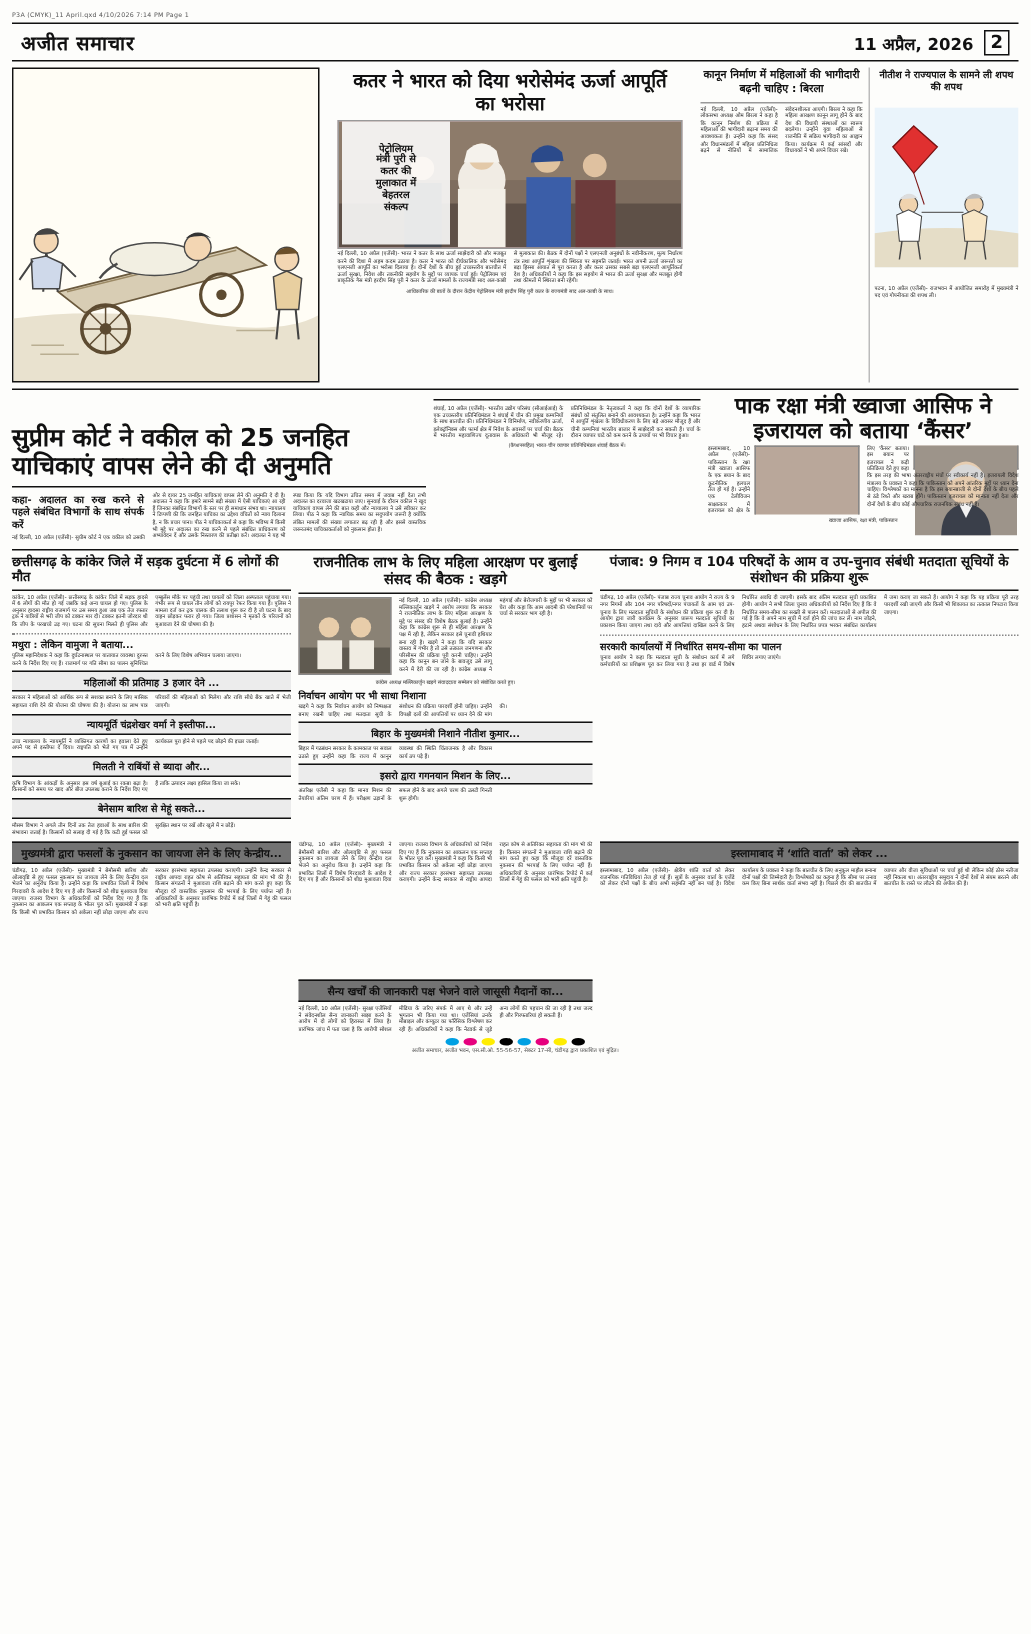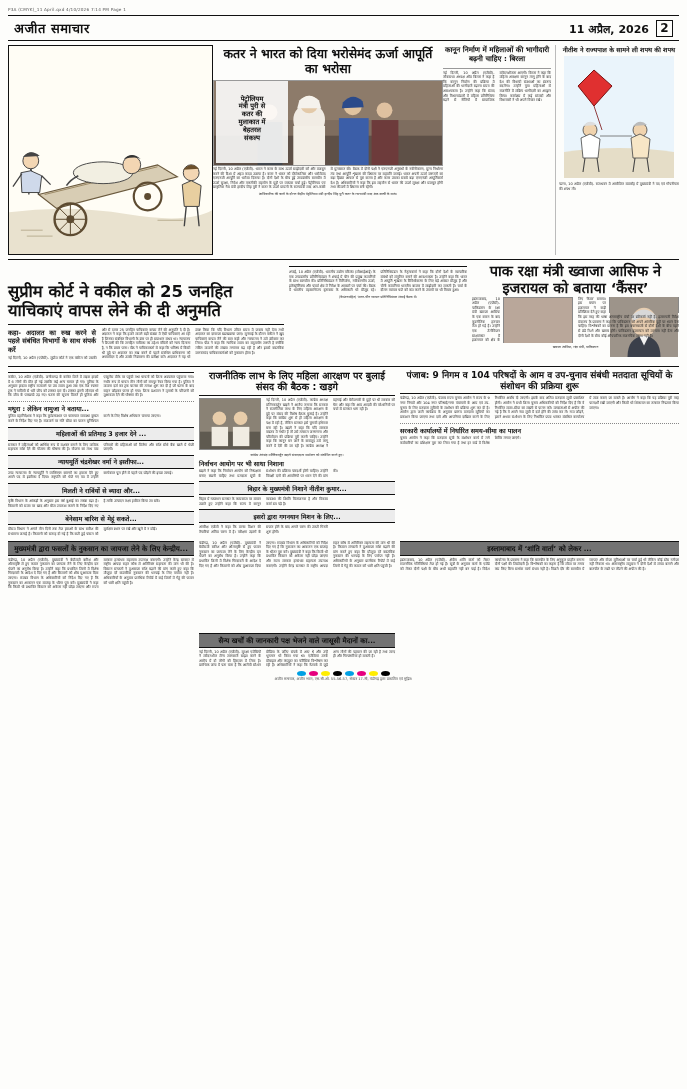--- a/index.html
+++ b/index.html
@@ -38,21 +38,21 @@
     font-size: 3.5px; line-height: 1.32; text-align: justify; color:#222;
     letter-spacing: 0.01px;
   }
   .rule { border-top: 0.8px solid #111; }
   .thinrule { border-top: 0.5px solid #999; }
   .cols2 { column-count: 2; column-gap: 5px; }
   .cols3 { column-count: 3; column-gap: 5px; }
   .cap { font-size:3.4px; text-align:center; color:#333; padding-top:1px; }
 
   
-  .toprow { display:flex; gap:0; margin-top:4px; height: 210px; }
+  .toprow { display:flex; gap:12px; margin-top:4px; height: 210px; }
   .cartoon { width: 205px; border:0.8px solid #111; position:relative; background:#fffdf4; overflow:hidden; }
   .cartoon .tag {
     position:absolute; left:42px; top:6px; background:#ffe9ef; border:0.9px solid #c0392b;
     color:#c0392b; font-size:8px; font-weight:bold; padding:2px 8px; border-radius:2px;
   }
   .bubble {
     position:absolute; left:50px; top:38px; width:104px; height:46px;
     background:#fff; border:0.9px solid #333; border-radius:50%;
     font-size:6px; text-align:center; padding:8px 7px; line-height:1.25;
   }
@@ -299,20 +299,21 @@
         </div>
         <span>इस्लामाबाद, 10 अप्रैल (एजेंसी)- पाकिस्तान के रक्षा मंत्री ख्वाजा आसिफ के एक बयान के बाद कूटनीतिक हलचल तेज हो गई है। उन्होंने एक टेलीविजन साक्षात्कार में इजरायल को क्षेत्र के लिए ‘कैंसर’ बताया। इस बयान पर इजरायल ने कड़ी प्रतिक्रिया देते हुए कहा कि इस तरह की भाषा अंतरराष्ट्रीय मंचों पर स्वीकार्य नहीं है। इजरायली विदेश मंत्रालय के प्रवक्ता ने कहा कि पाकिस्तान को अपने आंतरिक मुद्दों पर ध्यान देना चाहिए। विश्लेषकों का मानना है कि इस बयानबाजी से दोनों देशों के बीच पहले से ठंडे रिश्ते और खराब होंगे। पाकिस्तान इजरायल को मान्यता नहीं देता और दोनों देशों के बीच कोई औपचारिक राजनयिक संबंध नहीं हैं।</span>
       </div>
       <div class="cap">ख्वाजा आसिफ, रक्षा मंत्री, पाकिस्तान</div>
     </div>
   </div>
 
   <div class="band2">
 
     <div class="s1">
+      <div class="hl">छत्तीसगढ़ के कांकेर जिले में सड़क दुर्घटना में 6 लोगों की मौत</div>
       <div class="rule" style="margin:2px 0 2px;"></div>
       <div class="body-text cols2">कांकेर, 10 अप्रैल (एजेंसी)- छत्तीसगढ़ के कांकेर जिले में सड़क हादसे में 6 लोगों की मौत हो गई जबकि कई अन्य घायल हो गए। पुलिस के अनुसार हादसा राष्ट्रीय राजमार्ग पर उस समय हुआ जब एक तेज रफ्तार ट्रक ने यात्रियों से भरी जीप को टक्कर मार दी। टक्कर इतनी जोरदार थी कि जीप के परखच्चे उड़ गए। घटना की सूचना मिलते ही पुलिस और एम्बुलेंस मौके पर पहुंची तथा घायलों को जिला अस्पताल पहुंचाया गया। गंभीर रूप से घायल तीन लोगों को रायपुर रेफर किया गया है। पुलिस ने मामला दर्ज कर ट्रक चालक की तलाश शुरू कर दी है जो घटना के बाद वाहन छोड़कर फरार हो गया। जिला प्रशासन ने मृतकों के परिजनों को मुआवजा देने की घोषणा की है।</div>
       <div class="dash"></div>
       <div class="minihdl">मथुरा : लेकिन वामुजा ने बताया...</div>
       <div class="body-text cols2">पुलिस महानिदेशक ने कहा कि दुर्घटनास्थल पर यातायात व्यवस्था दुरुस्त करने के निर्देश दिए गए हैं। राजमार्ग पर गति सीमा का पालन सुनिश्चित करने के लिए विशेष अभियान चलाया जाएगा।</div>
       <div class="subhead">महिलाओं की प्रतिमाह 3 हजार देने ...</div>
       <div class="body-text cols2">सरकार ने महिलाओं को आर्थिक रूप से सशक्त बनाने के लिए मासिक सहायता राशि देने की योजना की घोषणा की है। योजना का लाभ पात्र परिवारों की महिलाओं को मिलेगा और राशि सीधे बैंक खाते में भेजी जाएगी।</div>
       <div class="subhead">न्यायमूर्ति चंद्रशेखर वर्मा ने इस्तीफा...</div>
       <div class="body-text cols2">उच्च न्यायालय के न्यायमूर्ति ने व्यक्तिगत कारणों का हवाला देते हुए अपने पद से इस्तीफा दे दिया। राष्ट्रपति को भेजे गए पत्र में उन्होंने कार्यकाल पूरा होने से पहले पद छोड़ने की इच्छा जताई।</div>
       <div class="subhead">मिलती ने राबिंयों से ब्यादा और...</div>

